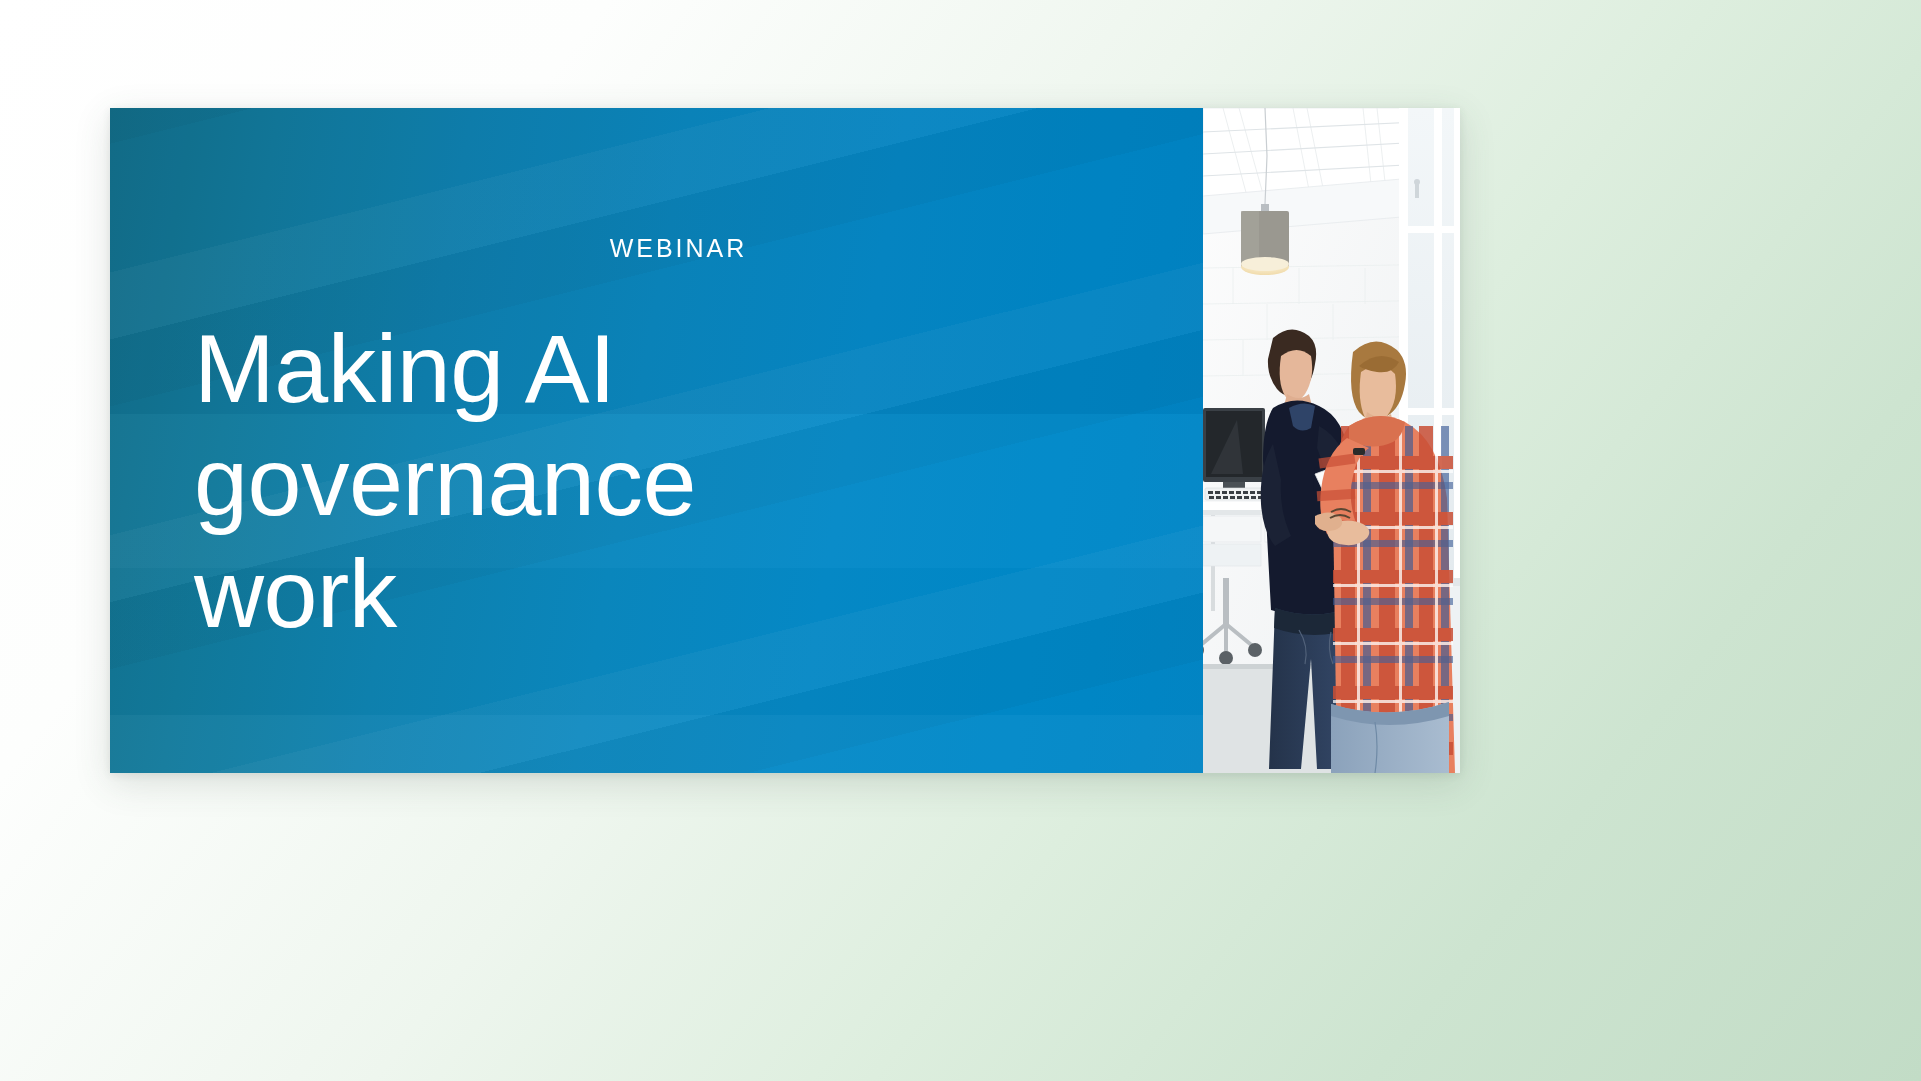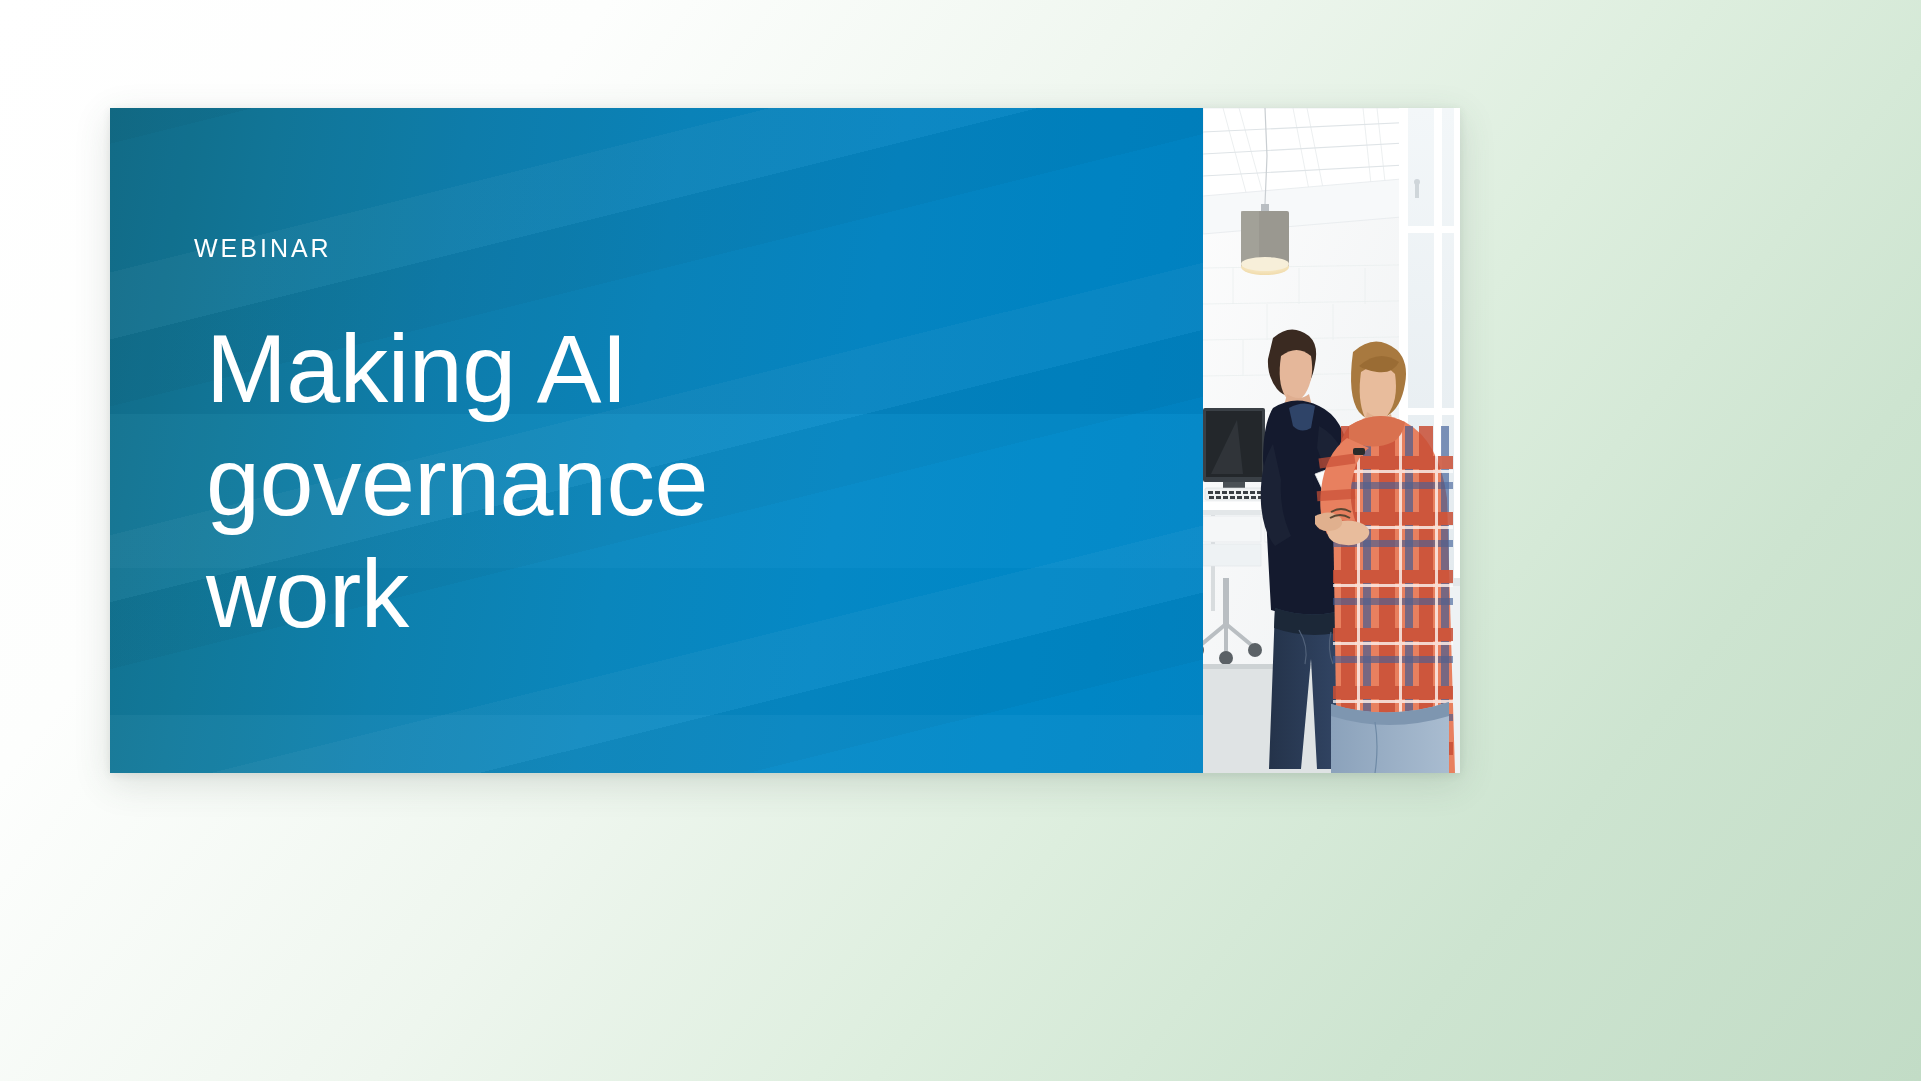--- a/index.html
+++ b/index.html
@@ -42,25 +42,25 @@
   
   .panel .band{position:absolute;left:0;right:0;}
   .band-a{top:0;height:306px;background:rgba(0,40,70,0.055);}
   .band-b{top:306px;height:154px;background:rgba(255,255,255,0.018);}
   .band-c{top:460px;height:147px;background:rgba(0,40,70,0.020);}
   .band-d{top:607px;height:58px;background:rgba(255,255,255,0.030);}
 
   .panel .content{position:absolute;left:84px;top:128px;right:40px;}
   .eyebrow{
     color:#ffffff;font-size:25px;letter-spacing:3.0px;font-weight:400;
-    line-height:1;margin:0 0 52px 0;
+    line-height:1;margin:0 0 52px 0;text-align:center;
   }
   .headline{
     color:#ffffff;font-size:97px;line-height:1.16;font-weight:300;
-    letter-spacing:-0.5px;margin:12px;max-width:620px;
+    letter-spacing:-0.5px;margin:0;max-width:620px;
   }
 
   
   .photo{position:relative;flex:1 1 auto;overflow:hidden;background:#eef1f3;}
   .photo svg{position:absolute;inset:0;width:100%;height:100%;display:block;}
 </style>
 </head>
 <body>
 
 <div class="card">

